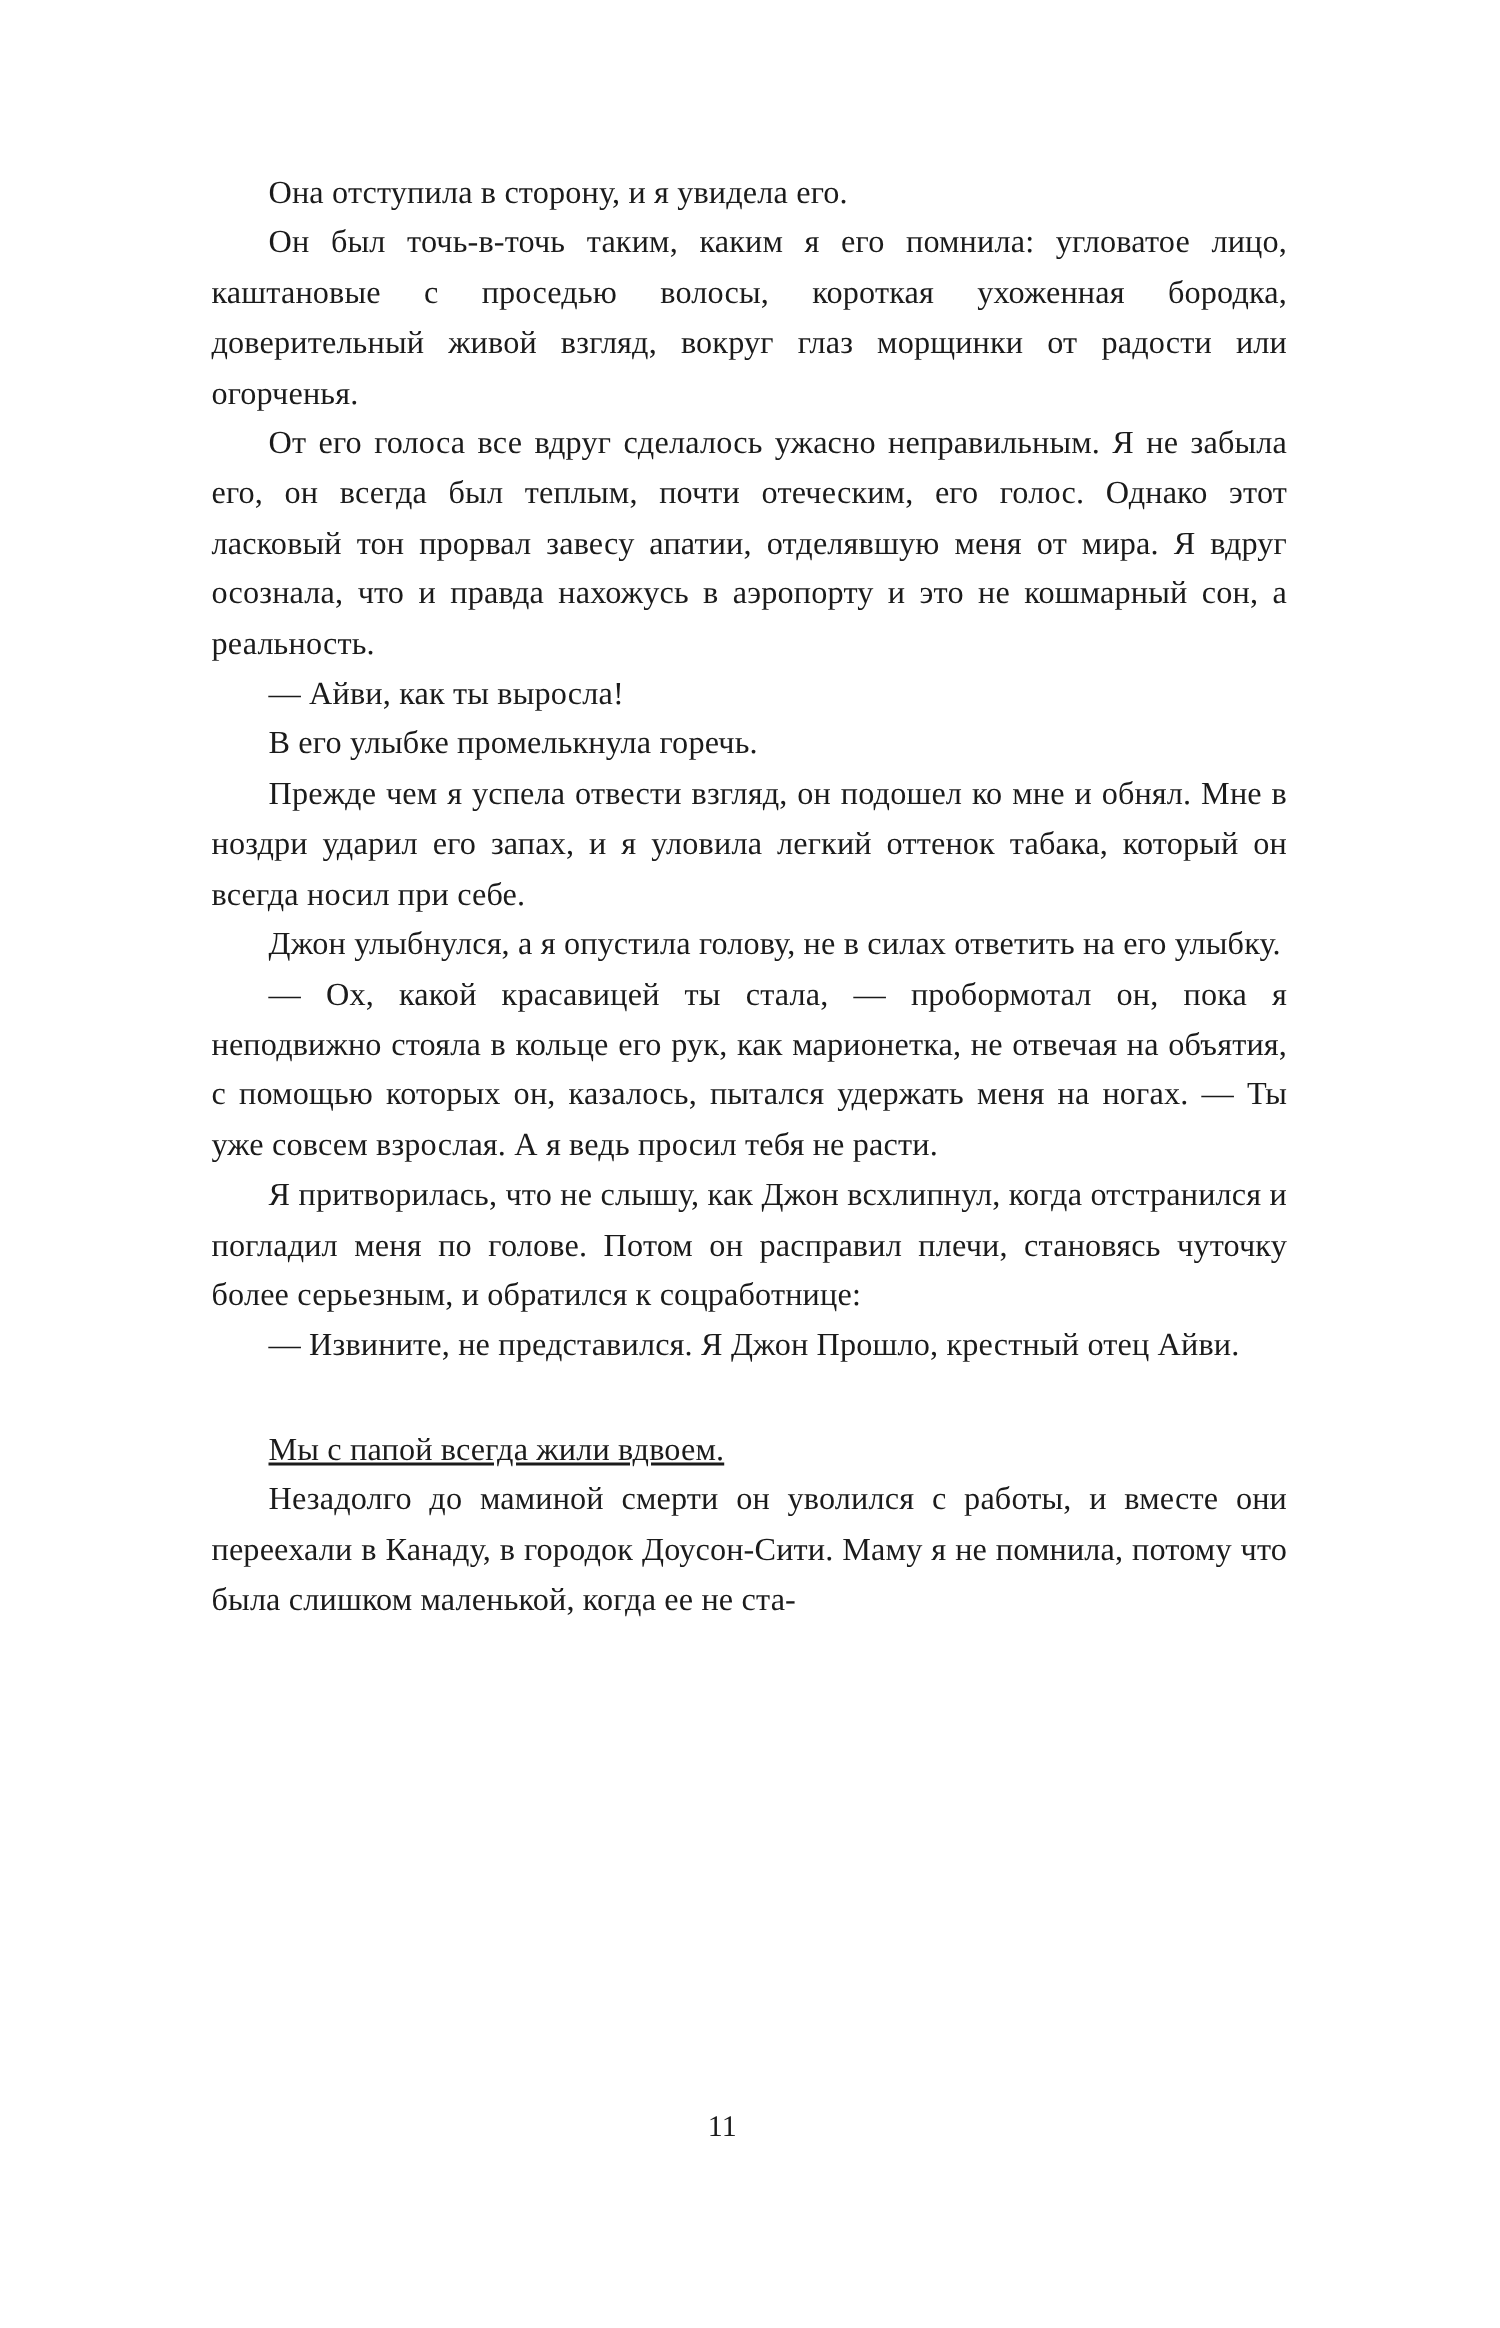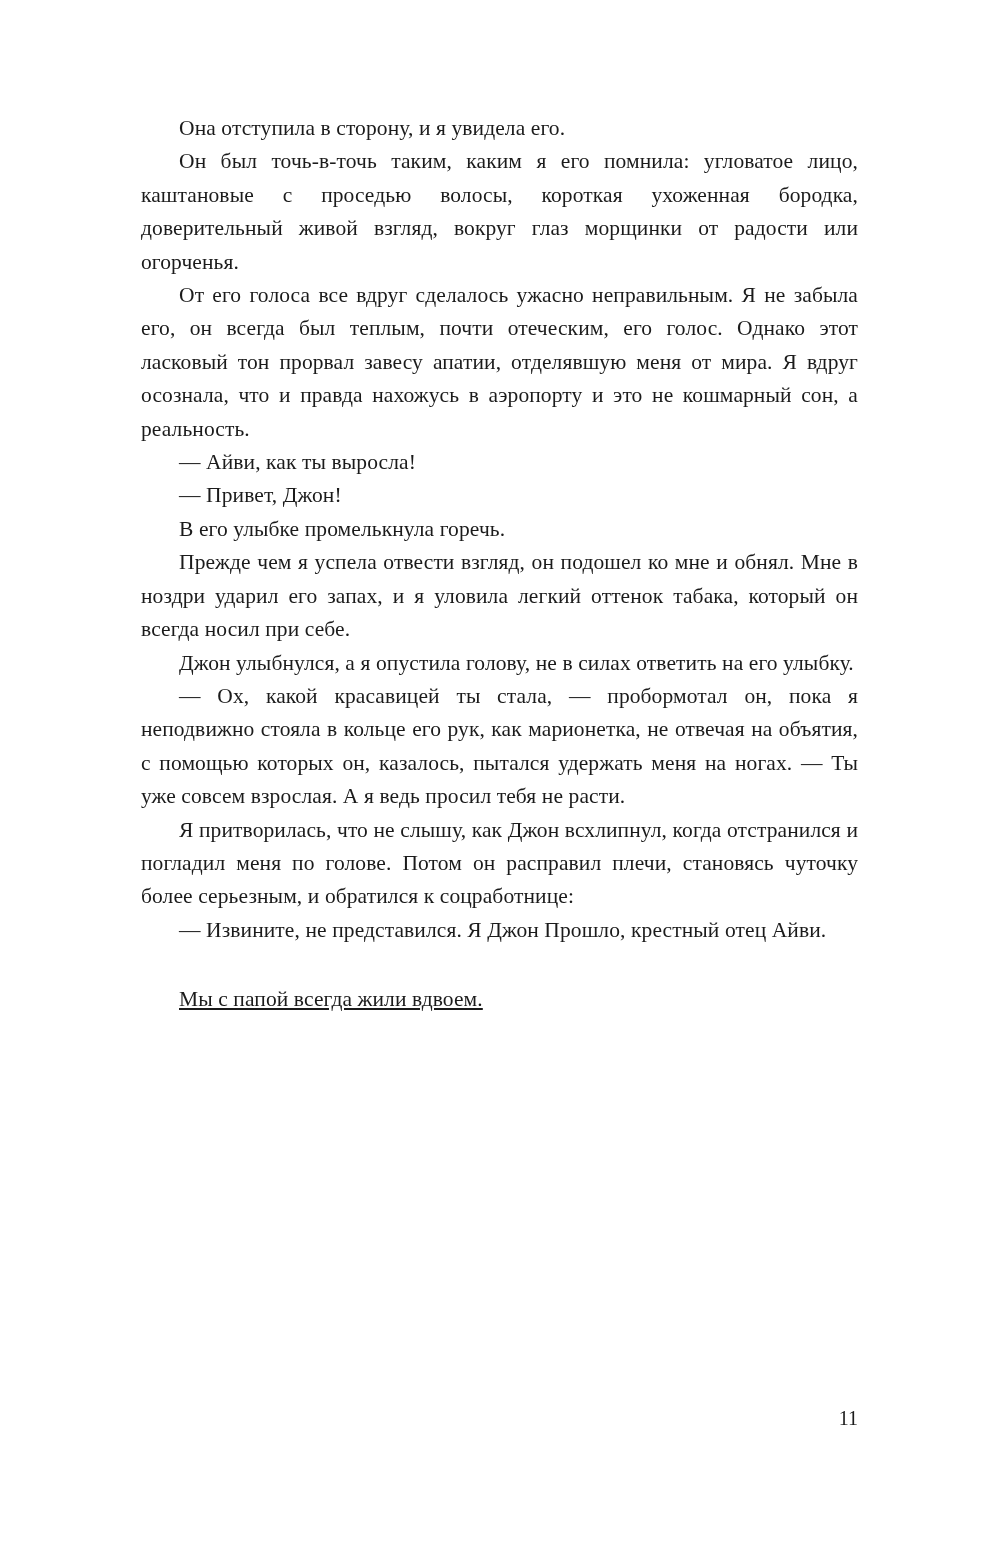--- a/index.html
+++ b/index.html
@@ -37,37 +37,37 @@
   }
   .para.section-start {
     margin-top: 36px;
     text-decoration: underline;
   }
   .page-number {
     position: absolute;
     bottom: 122px;
     left: 105px;
     right: 142px;
-    text-align: right;
+    text-align: center;
     font-size: 20px;
     color: #1b1b1b;
   }
 </style>
 </head>
 <body>
 
 <div class="page">
   <div class="text-block" id="paragraphs">
       <p class="para">Она отступила в сторону, и я увидела его.</p>
       <p class="para">Он был точь-в-точь таким, каким я его помнила: угловатое лицо, каштановые с проседью волосы, короткая ухоженная бородка, доверительный живой взгляд, вокруг глаз морщинки от радости или огорченья.</p>
       <p class="para">От его голоса все вдруг сделалось ужасно неправильным. Я не забыла его, он всегда был теплым, почти отеческим, его голос. Однако этот ласковый тон прорвал завесу апатии, отделявшую меня от мира. Я вдруг осознала, что и правда нахожусь в аэропорту и это не кошмарный сон, а реальность.</p>
       <p class="para">— Айви, как ты выросла!</p>
-      <p class="para">— Привет, Джон!</p>
       <p class="para">В его улыбке промелькнула горечь.</p>
       <p class="para">Прежде чем я успела отвести взгляд, он подошел ко мне и обнял. Мне в ноздри ударил его запах, и я уловила легкий оттенок табака, который он всегда носил при себе.</p>
       <p class="para">Джон улыбнулся, а я опустила голову, не в силах ответить на его улыбку.</p>
       <p class="para">— Ох, какой красавицей ты стала, — пробормотал он, пока я неподвижно стояла в кольце его рук, как марионетка, не отвечая на объятия, с помощью которых он, казалось, пытался удержать меня на ногах. — Ты уже совсем взрослая. А я ведь просил тебя не расти.</p>
       <p class="para">Я притворилась, что не слышу, как Джон всхлипнул, когда отстранился и погладил меня по голове. Потом он расправил плечи, становясь чуточку более серьезным, и обратился к соцработнице:</p>
       <p class="para">— Извините, не представился. Я Джон Прошло, крестный отец Айви.</p>
       <p class="para section-start">Мы с папой всегда жили вдвоем.</p>
+      <p class="para">Незадолго до маминой смерти он уволился с работы, и вместе они переехали в Канаду, в городок Доусон-Сити. Маму я не помнила, потому что была слишком маленькой, когда ее не ста-</p>
     </div>
   <div class="page-number">11</div>
 </div>
 
 </body></html>

